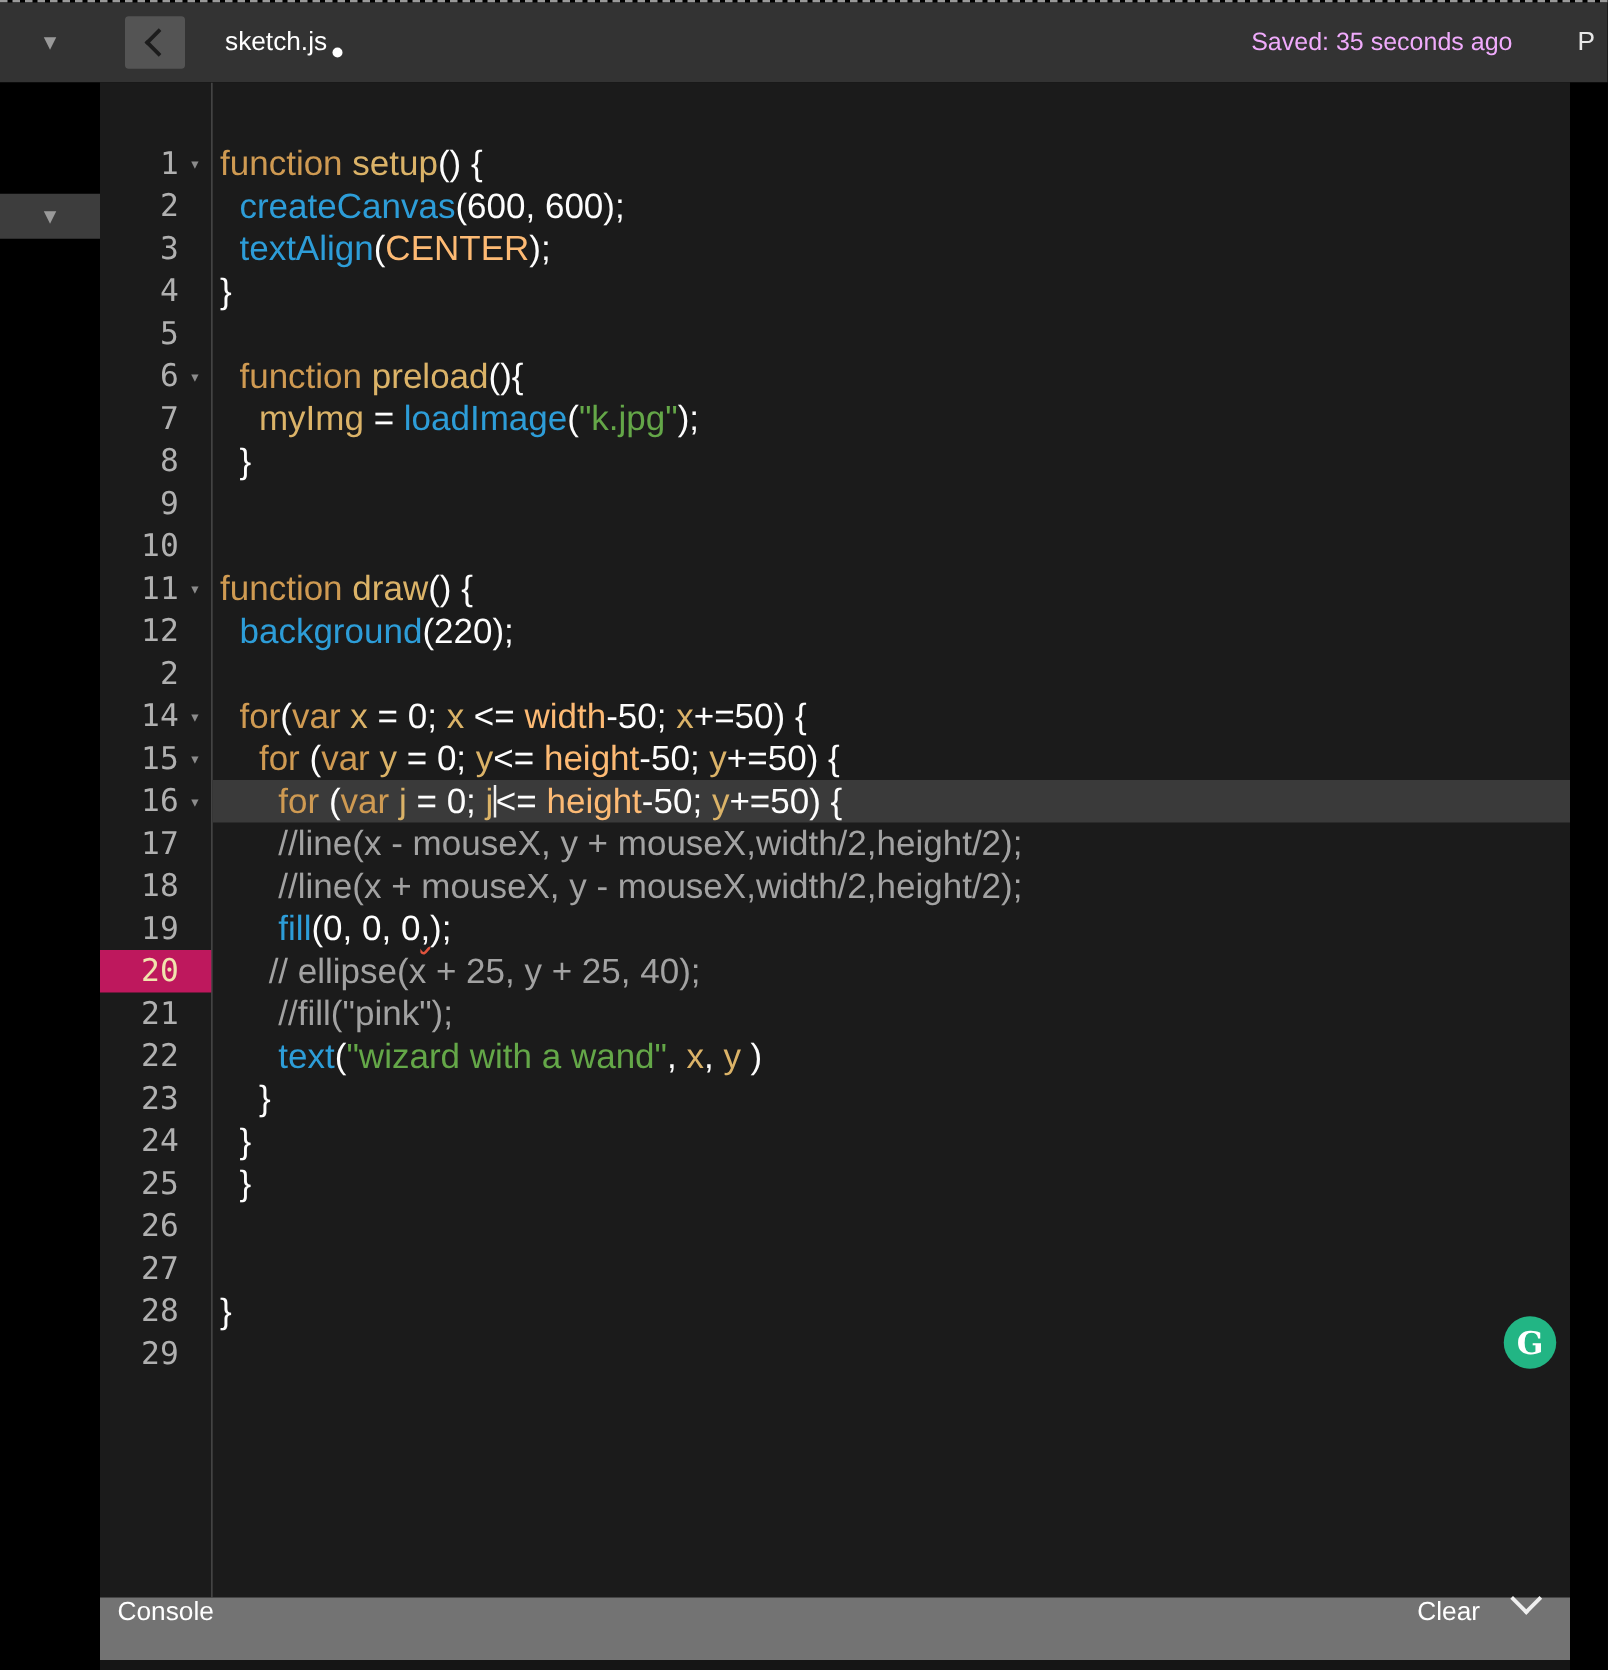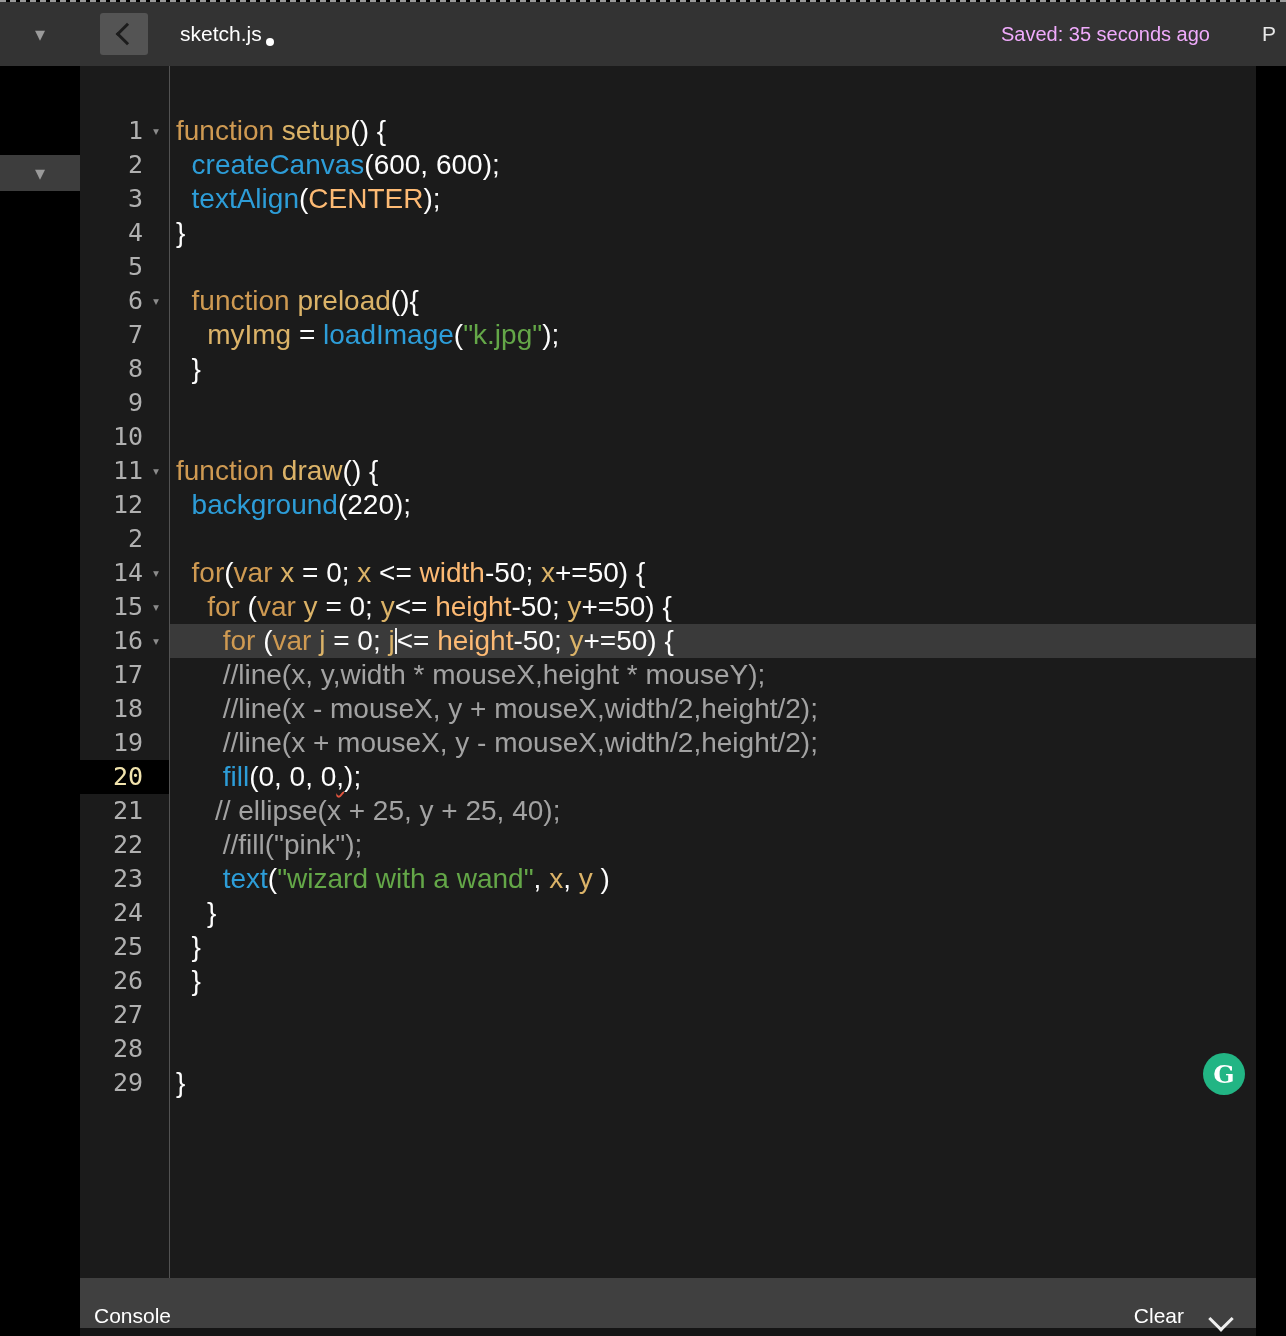--- a/index.html
+++ b/index.html
@@ -29,39 +29,39 @@
   .editor-col{flex:0 0 1176px;display:flex;flex-direction:column;background:#1b1b1b}
   .right-strip{flex:1;background:#000}
 
   
   .editor-scroll{flex:1;display:flex;overflow:hidden;min-height:0}
   .gutter{flex:0 0 90px;border-right:1px solid #525252;padding-top:48px;box-sizing:border-box;
           font-family:"DejaVu Sans Mono",monospace;font-size:25px;color:#b0b0b0}
   .gutter-row{height:34px;line-height:34px;display:flex;align-items:center;justify-content:flex-end}
   .gutter-row .lnum{text-align:right}
   .gutter-row .fold{width:26px;text-align:center;font-size:15px;color:#8b8b8b}
-  .gutter-row.warn{background:#000000}
+  .gutter-row.warn{background:#be185d}
   .gutter-row.warn .lnum{color:#f1e3ad}
   .code-pane{flex:1;padding-top:48px;overflow:hidden}
   .code-row{height:34px;line-height:34px;white-space:pre;padding-left:6px;
             font-family:Liberation Sans, sans-serif;font-size:28px;color:#fdfdfd}
   .code-row.active{background:#3a3a3a}
   .tk-p{color:#fdfdfd}
   .tk-k{color:#cf9a52}
   .tk-v{color:#dbb368}
   .tk-f{color:#2d9dd8}
   .tk-c{color:#fdba74}
   .tk-s{color:#64a748}
   .tk-m{color:#a2a2a2}
   .tk-e{color:#fdfdfd;text-decoration:underline wavy #e0533d 2px;text-underline-offset:5px}
   .cursor{display:inline-block;width:0;border-left:2px solid #f0f0f0;height:26px;
           vertical-align:middle;transform:translateY(-2px)}
 
   
-  .console-bar{flex:0 0 50px;background:#404040;display:flex;align-items:flex-end;color:#fff}
+  .console-bar{flex:0 0 50px;background:#737373;display:flex;align-items:flex-start;color:#fff}
   .console-title{margin-left:14px;font-size:21px}
   .clear-btn{margin-left:auto;font-size:21px;color:#fff;background:none;border:none;cursor:pointer;
              font-family:Liberation Sans, sans-serif;padding:0}
   .chevron-down{width:15px;height:15px;border-right:3px solid #efefef;border-bottom:3px solid #efefef;
                 transform:rotate(45deg);margin:-8px 26px 0 28px;cursor:pointer}
   .console-body{flex:0 0 8px;background:#151515}
 
   
   .grammarly{position:absolute;left:1203px;top:1051px;width:42px;height:42px;border-radius:50%;
              background:#22b584;color:#fff;display:flex;align-items:center;justify-content:center;
@@ -226,21 +226,20 @@
               <div class="code-row"><span class="tk-p">    </span><span class="tk-v">myImg</span><span class="tk-p"> = </span><span class="tk-f">loadImage</span><span class="tk-p">(</span><span class="tk-s">"k.jpg"</span><span class="tk-p">);</span></div>
               <div class="code-row"><span class="tk-p">  }</span></div>
               <div class="code-row"></div>
               <div class="code-row"></div>
               <div class="code-row"><span class="tk-k">function </span><span class="tk-v">draw</span><span class="tk-p">() {</span></div>
               <div class="code-row"><span class="tk-p">  </span><span class="tk-f">background</span><span class="tk-p">(220);</span></div>
               <div class="code-row"></div>
               <div class="code-row"><span class="tk-p">  </span><span class="tk-k">for</span><span class="tk-p">(</span><span class="tk-k">var </span><span class="tk-v">x</span><span class="tk-p"> = 0; </span><span class="tk-v">x</span><span class="tk-p"> &lt;= </span><span class="tk-c">width</span><span class="tk-p">-50; </span><span class="tk-v">x</span><span class="tk-p">+=50) {</span></div>
               <div class="code-row"><span class="tk-p">    </span><span class="tk-k">for</span><span class="tk-p"> (</span><span class="tk-k">var </span><span class="tk-v">y</span><span class="tk-p"> = 0; </span><span class="tk-v">y</span><span class="tk-p">&lt;= </span><span class="tk-c">height</span><span class="tk-p">-50; </span><span class="tk-v">y</span><span class="tk-p">+=50) {</span></div>
               <div class="code-row active"><span class="tk-p">      </span><span class="tk-k">for</span><span class="tk-p"> (</span><span class="tk-k">var </span><span class="tk-v">j</span><span class="tk-p"> = 0; </span><span class="tk-v">j</span><span class="cursor"></span><span class="tk-p">&lt;= </span><span class="tk-c">height</span><span class="tk-p">-50; </span><span class="tk-v">y</span><span class="tk-p">+=50) {</span></div>
-              <div class="code-row"><span class="tk-p">      </span><span class="tk-m">//line(x, y,width * mouseX,height * mouseY);</span></div>
               <div class="code-row"><span class="tk-p">      </span><span class="tk-m">//line(x - mouseX, y + mouseX,width/2,height/2);</span></div>
               <div class="code-row"><span class="tk-p">      </span><span class="tk-m">//line(x + mouseX, y - mouseX,width/2,height/2);</span></div>
               <div class="code-row"><span class="tk-p">      </span><span class="tk-f">fill</span><span class="tk-p">(0, 0, 0</span><span class="tk-e">,</span><span class="tk-p">);</span></div>
               <div class="code-row"><span class="tk-p">     </span><span class="tk-m">// ellipse(x + 25, y + 25, 40);</span></div>
               <div class="code-row"><span class="tk-p">      </span><span class="tk-m">//fill("pink");</span></div>
               <div class="code-row"><span class="tk-p">      </span><span class="tk-f">text</span><span class="tk-p">(</span><span class="tk-s">"wizard with a wand"</span><span class="tk-p">, </span><span class="tk-v">x</span><span class="tk-p">, </span><span class="tk-v">y</span><span class="tk-p"> )</span></div>
               <div class="code-row"><span class="tk-p">    }</span></div>
               <div class="code-row"><span class="tk-p">  }</span></div>
               <div class="code-row"><span class="tk-p">  }</span></div>
               <div class="code-row"></div>

